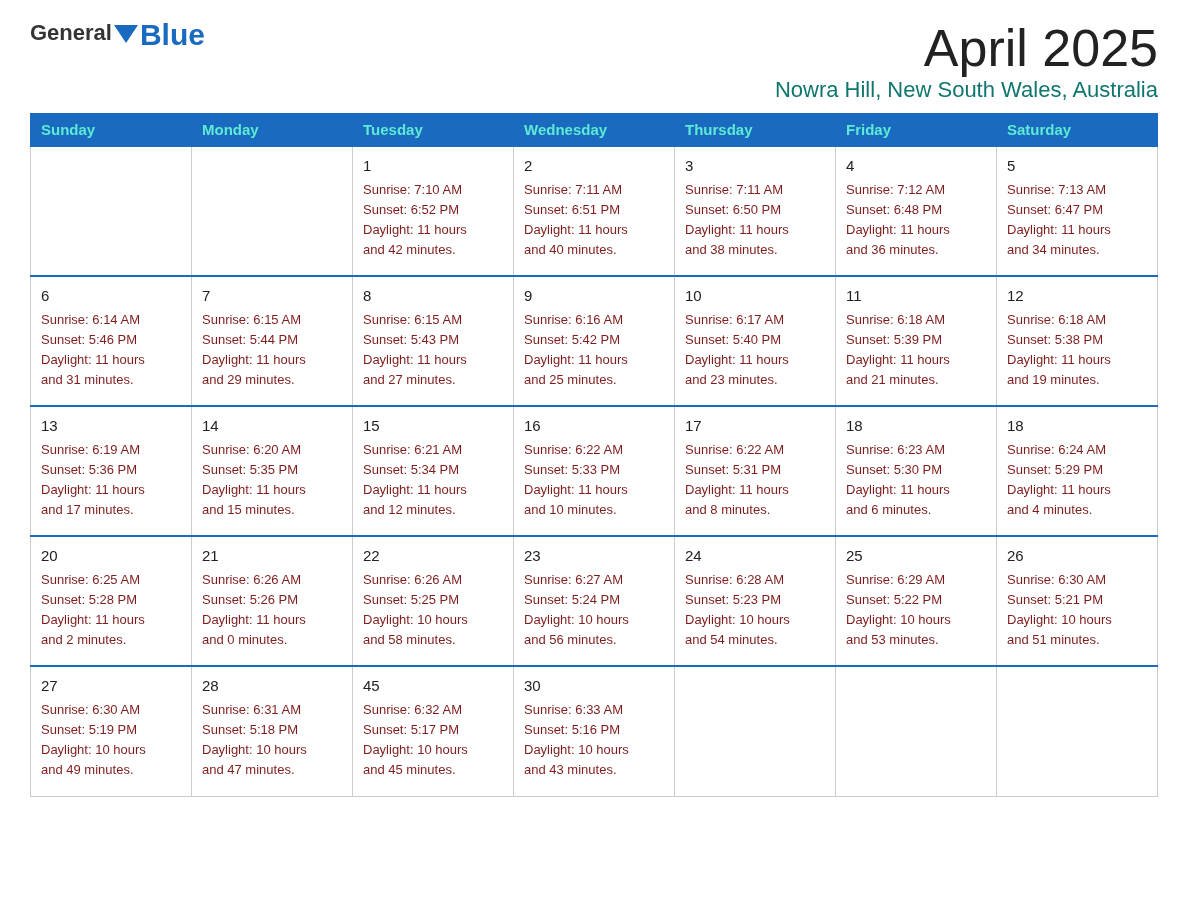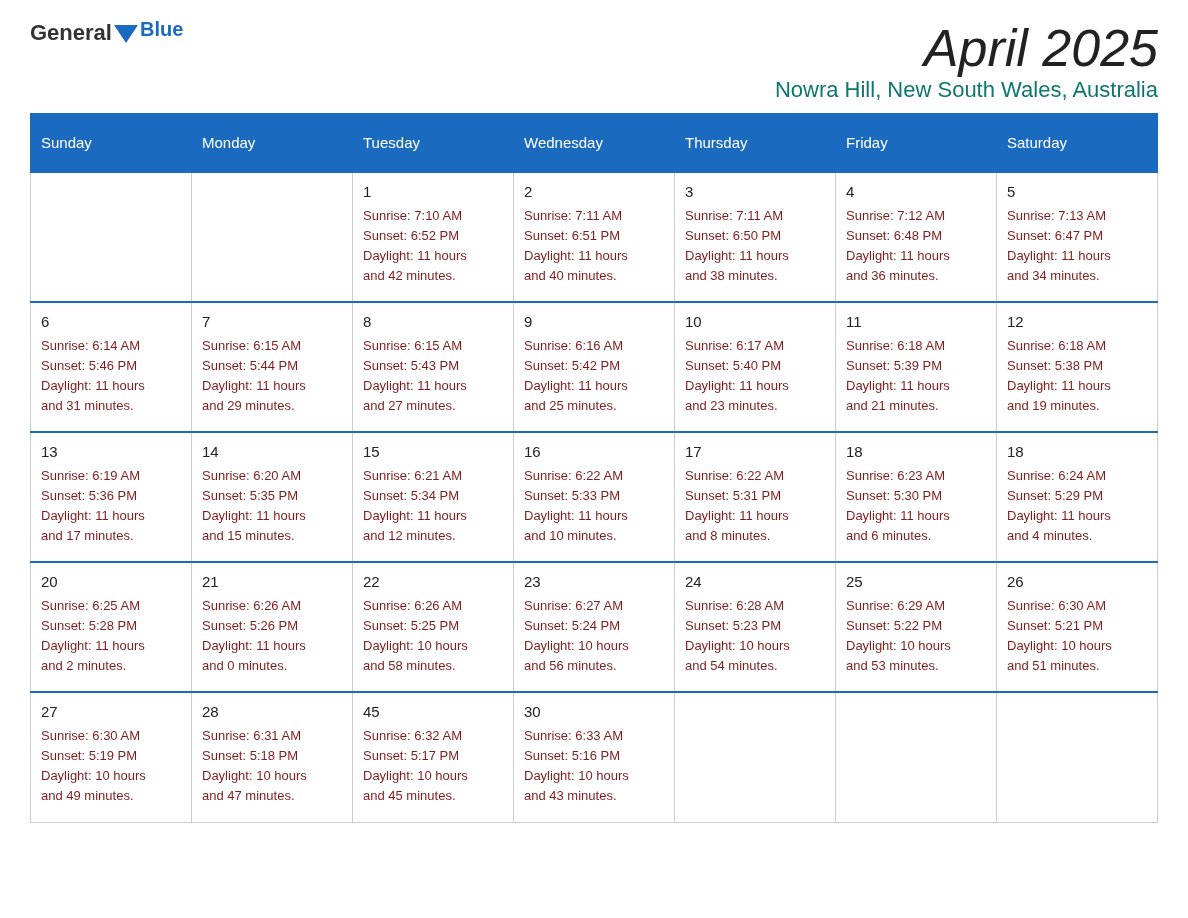--- a/index.html
+++ b/index.html
@@ -16,59 +16,58 @@
       justify-content: space-between;
       align-items: flex-start;
       margin-bottom: 10px;
     }
     .logo-text-general {
       font-size: 22px;
       font-weight: bold;
       color: #333;
     }
     .logo-text-blue {
-      font-size: 20px;
+      font-size: 30px;
       font-weight: bold;
       color: #1a6bbf;
     }
     .logo-triangle {
       width: 0;
       height: 0;
       border-left: 12px solid transparent;
       border-right: 12px solid transparent;
       border-top: 18px solid #1a6bbf;
       margin-left: 2px;
       margin-bottom: -2px;
     }
     .title-area {
       text-align: right;
     }
     .month-title {
       font-size: 52px;
       font-weight: normal;
       color: #222;
       line-height: 1.1;
-      font-style: italic;
     }
     .location-title {
       font-size: 22px;
       color: #0f766e;
       font-weight: normal;
     }
     table {
       width: 100%;
       border-collapse: collapse;
       table-layout: fixed;
     }
     thead th {
       background-color: #1a6bbf;
-      color: #ffffff;
+      color: #5eead4;
       font-size: 15px;
-      font-weight: normal;
-      padding: 20px 10px;
+      font-weight: bold;
+      padding: 7px 10px;
       text-align: left;
       border: 1px solid #1a6bbf;
     }
     tbody td {
       border: 1px solid #ccc;
       vertical-align: top;
       padding: 8px 10px;
       font-size: 13px;
       line-height: 1.5;
       height: 130px;

